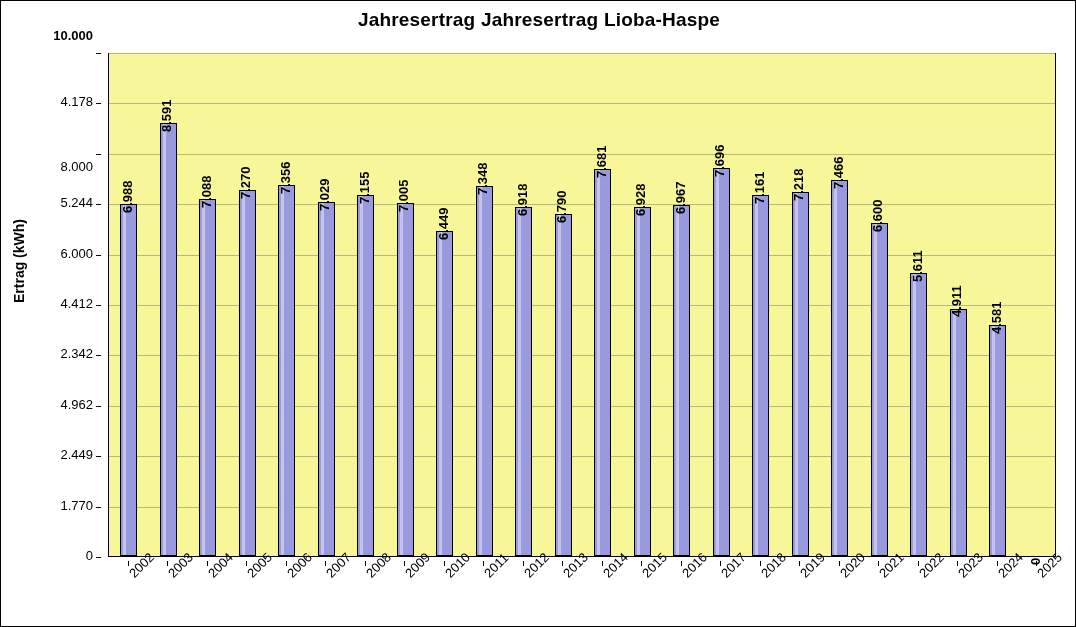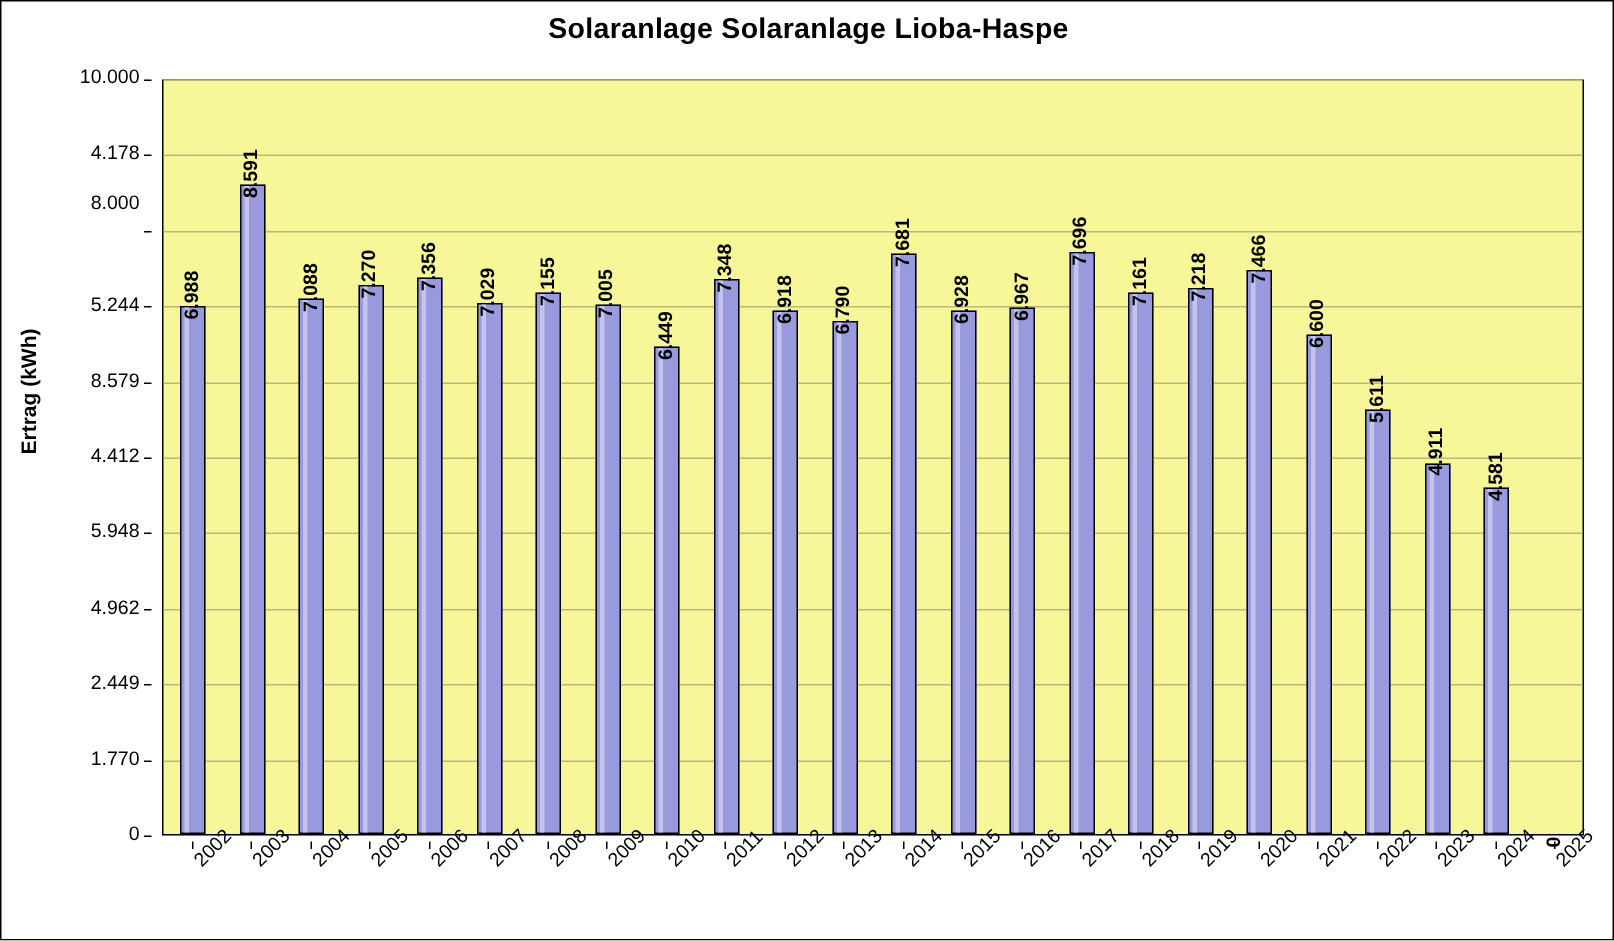--- a/index.html
+++ b/index.html
@@ -148,40 +148,40 @@
     width: 1px;
     height: 5px;
     background: #000000;
   }
 </style>
 </head>
 <body>
 
 <div id="chart-root">
 
-  <div id="chart-title">Solaranlage Solaranlage Lioba-Haspe</div>
+  <div id="chart-title">Jahresertrag Jahresertrag Lioba-Haspe</div>
 
   <div id="y-axis-title-wrap">
     <div id="y-axis-title">Ertrag (kWh)</div>
   </div>
 
   <div id="y-axis-labels">
-      <div class="y-label" style="top: 42px;">10.000</div>
+      <div class="y-label" style="top: 27px; font-weight: bold;">10.000</div>
       <div class="y-tick" style="left: 95px; top: 52px;"></div>
       <div class="y-label" style="top: 93.4px;">4.178</div>
       <div class="y-tick" style="left: 95px; top: 102.4px;"></div>
-      <div class="y-label" style="top: 126px;">8.000</div>
+      <div class="y-label" style="top: 158px;">8.000</div>
       <div class="y-tick" style="left: 95px; top: 152.8px;"></div>
       <div class="y-label" style="top: 194.2px;">5.244</div>
       <div class="y-tick" style="left: 95px; top: 203.2px;"></div>
-      <div class="y-label" style="top: 244.6px;">8.579</div>
+      <div class="y-label" style="top: 244.6px;">6.000</div>
       <div class="y-tick" style="left: 95px; top: 253.6px;"></div>
       <div class="y-label" style="top: 295px;">4.412</div>
       <div class="y-tick" style="left: 95px; top: 304px;"></div>
-      <div class="y-label" style="top: 345.4px;">5.948</div>
+      <div class="y-label" style="top: 345.4px;">2.342</div>
       <div class="y-tick" style="left: 95px; top: 354.4px;"></div>
       <div class="y-label" style="top: 395.8px;">4.962</div>
       <div class="y-tick" style="left: 95px; top: 404.8px;"></div>
       <div class="y-label" style="top: 446.2px;">2.449</div>
       <div class="y-tick" style="left: 95px; top: 455.2px;"></div>
       <div class="y-label" style="top: 496.6px;">1.770</div>
       <div class="y-tick" style="left: 95px; top: 505.6px;"></div>
       <div class="y-label" style="top: 547px;">0</div>
       <div class="y-tick" style="left: 95px; top: 556px;"></div>
     </div>

